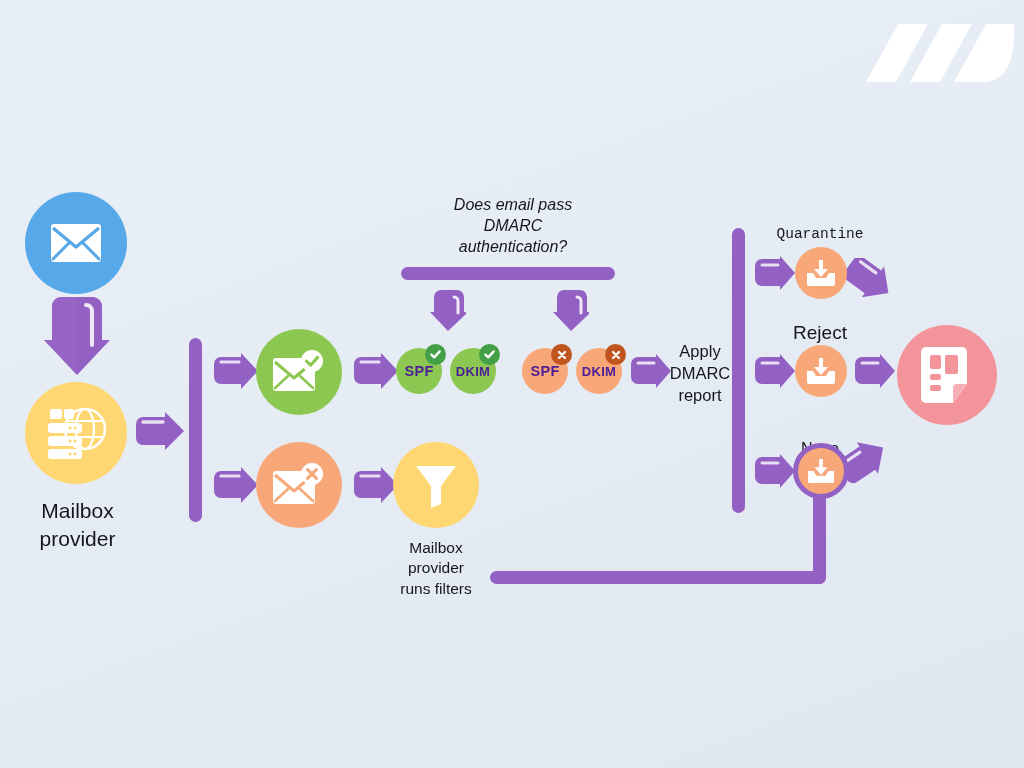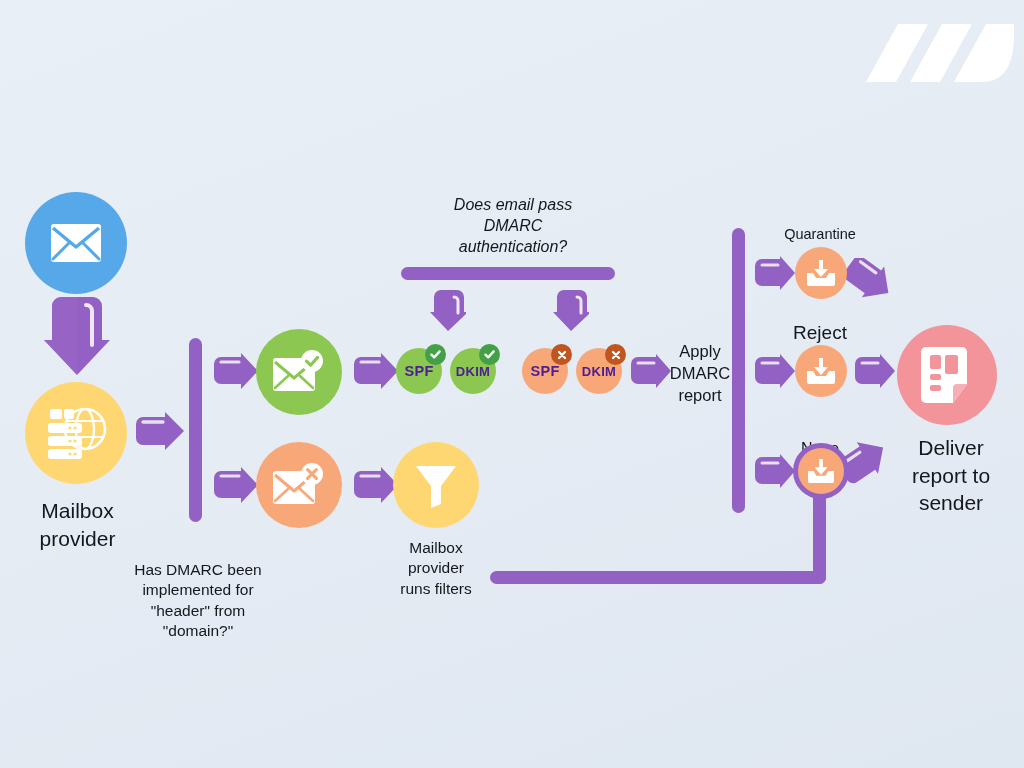--- a/index.html
+++ b/index.html
@@ -99,42 +99,35 @@
   <svg id="logo" viewBox="0 0 148 62">
     <path d="M32 2 L62 2 L30 60 L0 60 Z" fill="#ffffff"></path>
     <path d="M76 2 L106 2 L74 60 L44 60 Z" fill="#ffffff"></path>
     <path d="M120 2 L148 2 L148 12 Q148 60 116 60 L88 60 Z" fill="#ffffff"></path>
   </svg>
 
 
   <div class="label t-center" style="left:5px; top:497px; width:145px; font-size:21px;">Mailbox
 provider</div>
 
-  <div class="label t-center" style="left:118px; top:560px; width:160px; font-size:15.5px;">Has DMARC been
-implemented for
-"header" from
-"domain?"</div>
 
   <div class="label t-center" style="left:408px; top:194px; width:210px; font-size:16px;font-style:italic;">Does email pass
 DMARC
 authentication?</div>
 
   <div class="label t-center" style="left:381px; top:538px; width:110px; font-size:15.5px;">Mailbox
 provider
 runs filters</div>
 
   <div class="label t-center" style="left:650px; top:341px; width:100px; font-size:16.5px;">Apply
 DMARC
 report</div>
 
-  <div class="label t-center" style="left:885px; top:434px; width:132px; font-size:21px;">Deliver
-report to
-sender</div>
-
-  <div class="label t-center" style="left:764px; top:225px; width:112px; font-size:14.5px;">Quarantine</div>
+
+  <div class="label t-center" style="left:764px; top:225px; width:112px; font-size:14.5px;font-family:Liberation Mono, monospace;">Quarantine</div>
   <div class="label t-center" style="left:764px; top:320px; width:112px; font-size:19px;">Reject</div>
   <div class="label t-center" style="left:764px; top:438px; width:112px; font-size:16px;">None</div>
 
   <svg class="arrow" style="left:44px; top:295px; width:66px; height:82px;" viewBox="0 0 66 82">
     <path d="M17 2 h32 a9 9 0 0 1 9 9 v34 h8 L33 80 L0 45 h8 V11 a9 9 0 0 1 9 -9 z" fill="#9360c4"></path>
     <path d="M42 10 a6 6 0 0 1 6 6 v34" fill="none" stroke="#ffffff" stroke-width="4" stroke-linecap="round" opacity="0.85"></path>
     <path d="M33 80 L0 45 h8 V11 a9 9 0 0 1 9 -9 h16 z" fill="#9a68c9" opacity="0.55"></path>
   </svg>
 
   <svg class="arrow" style="left:134px; top:411px; width:52px; height:40px;" viewBox="0 0 52 40">

